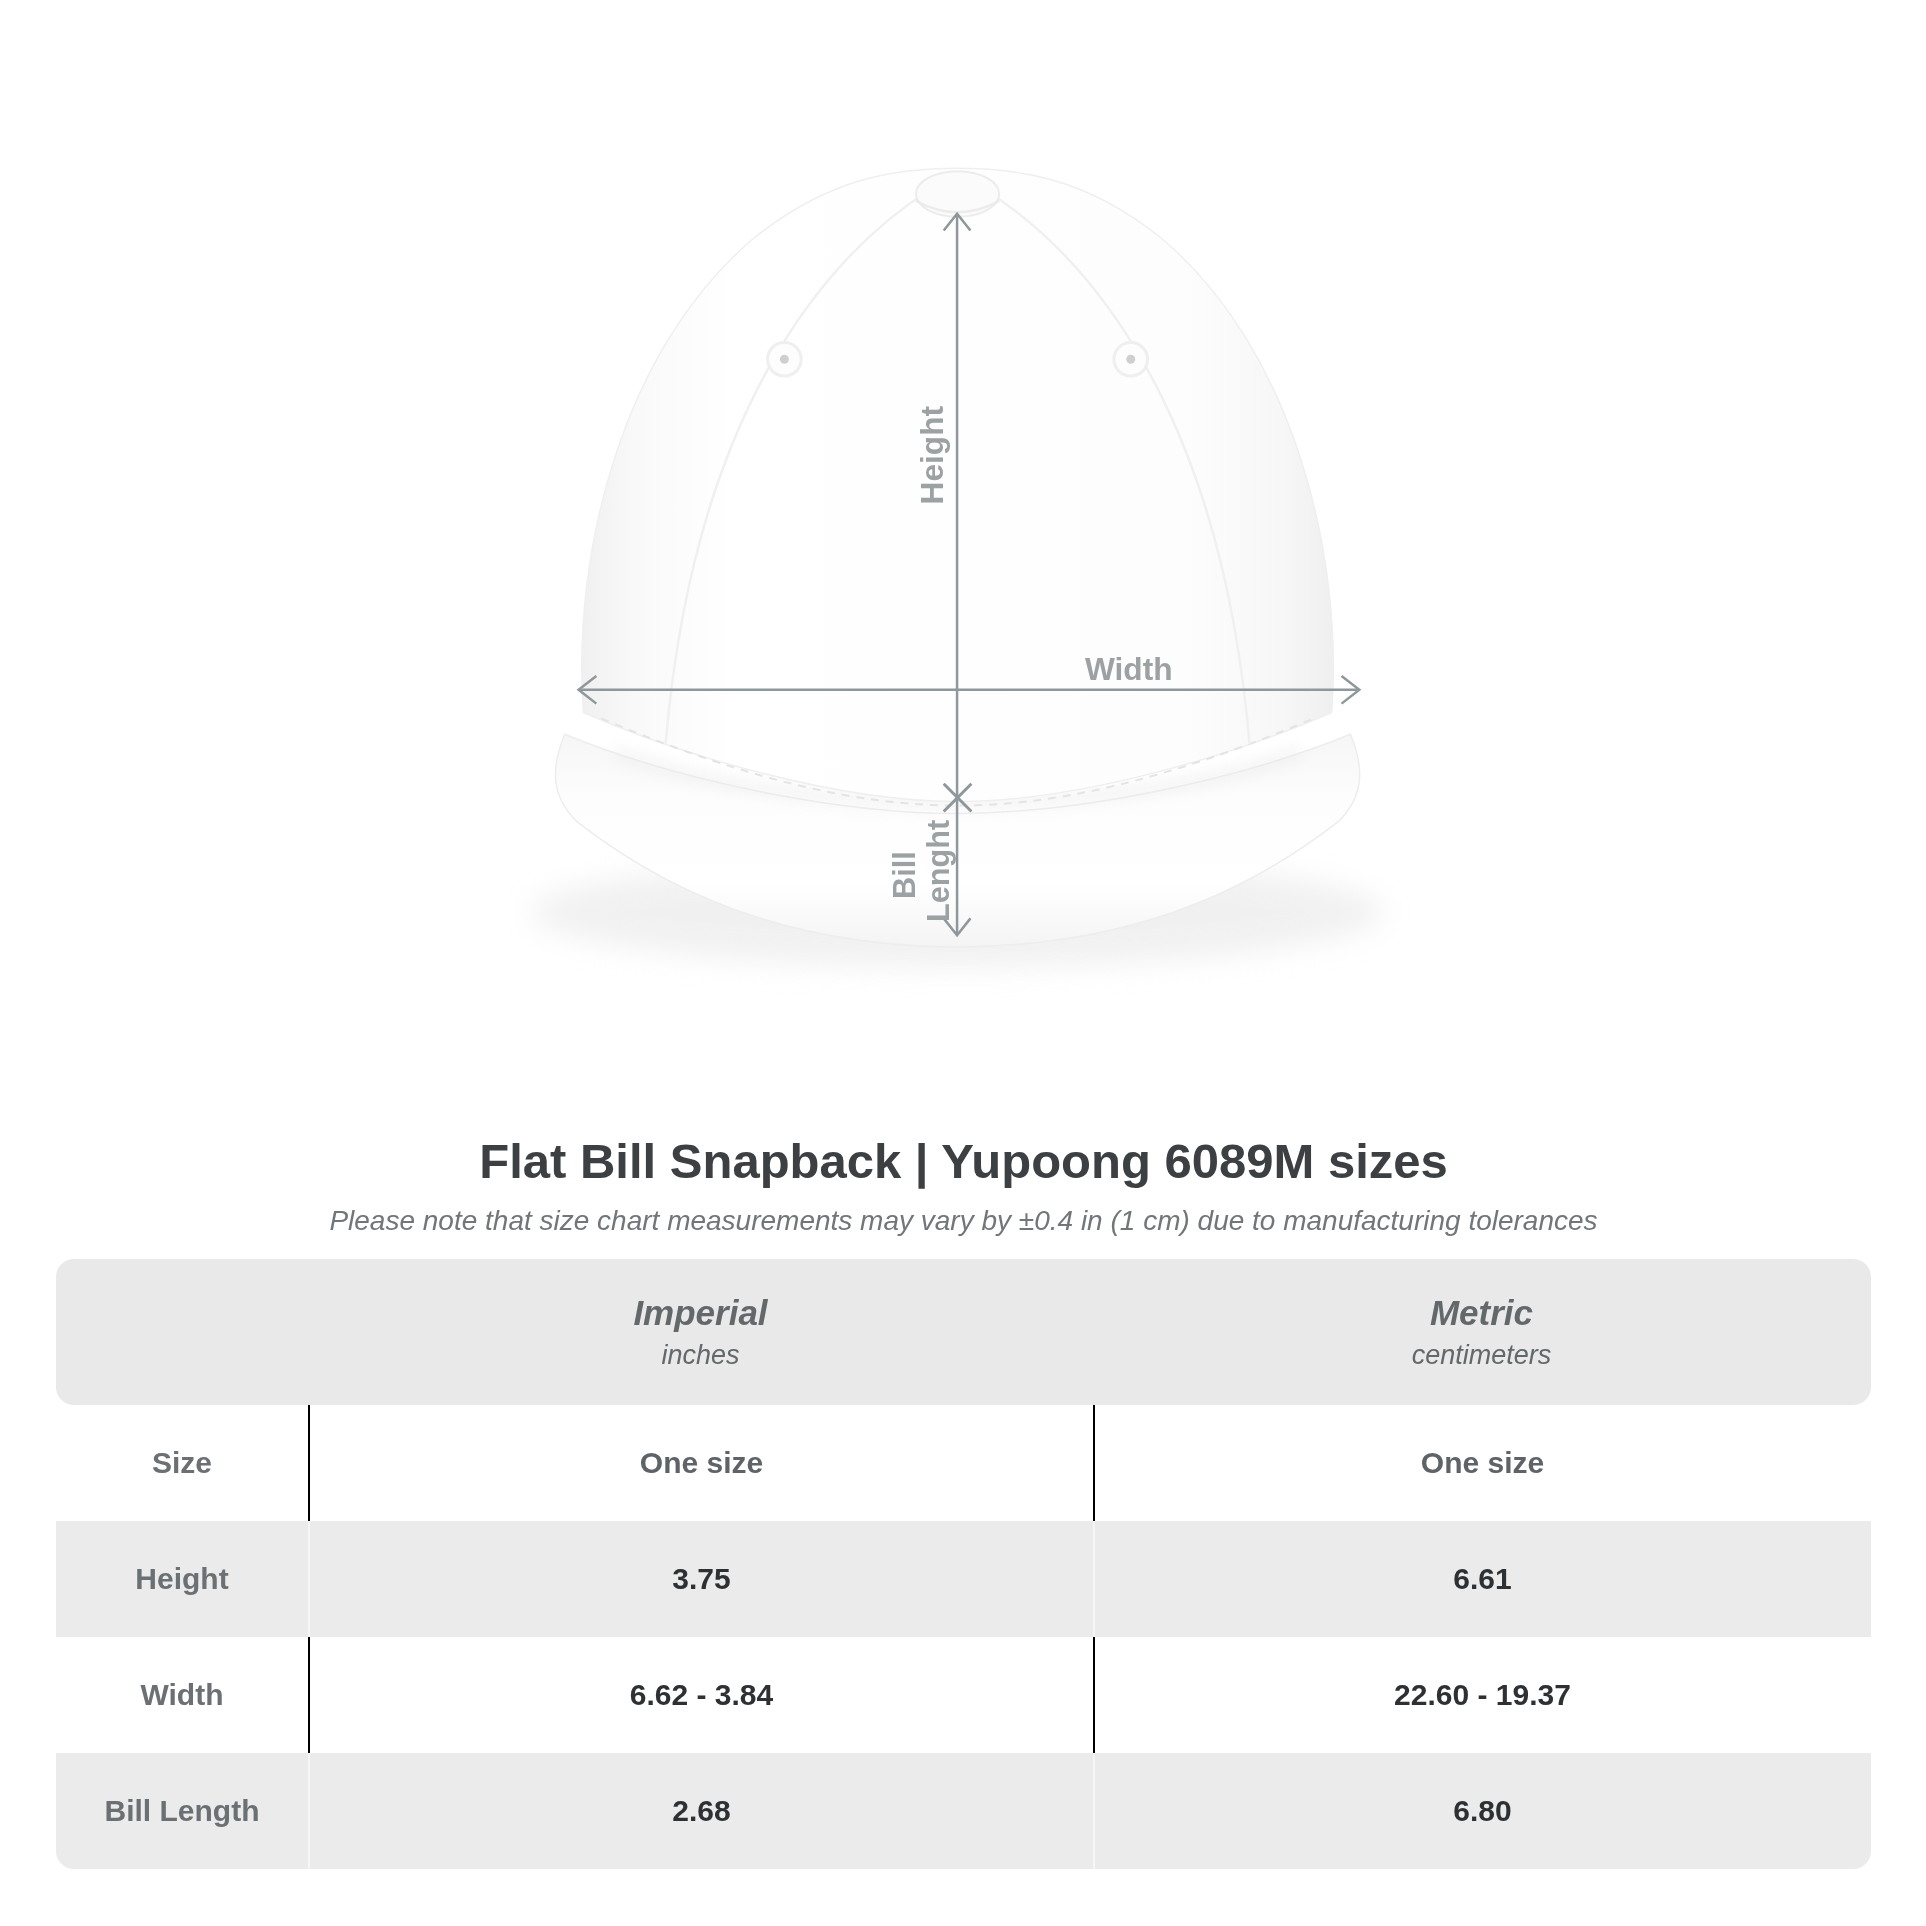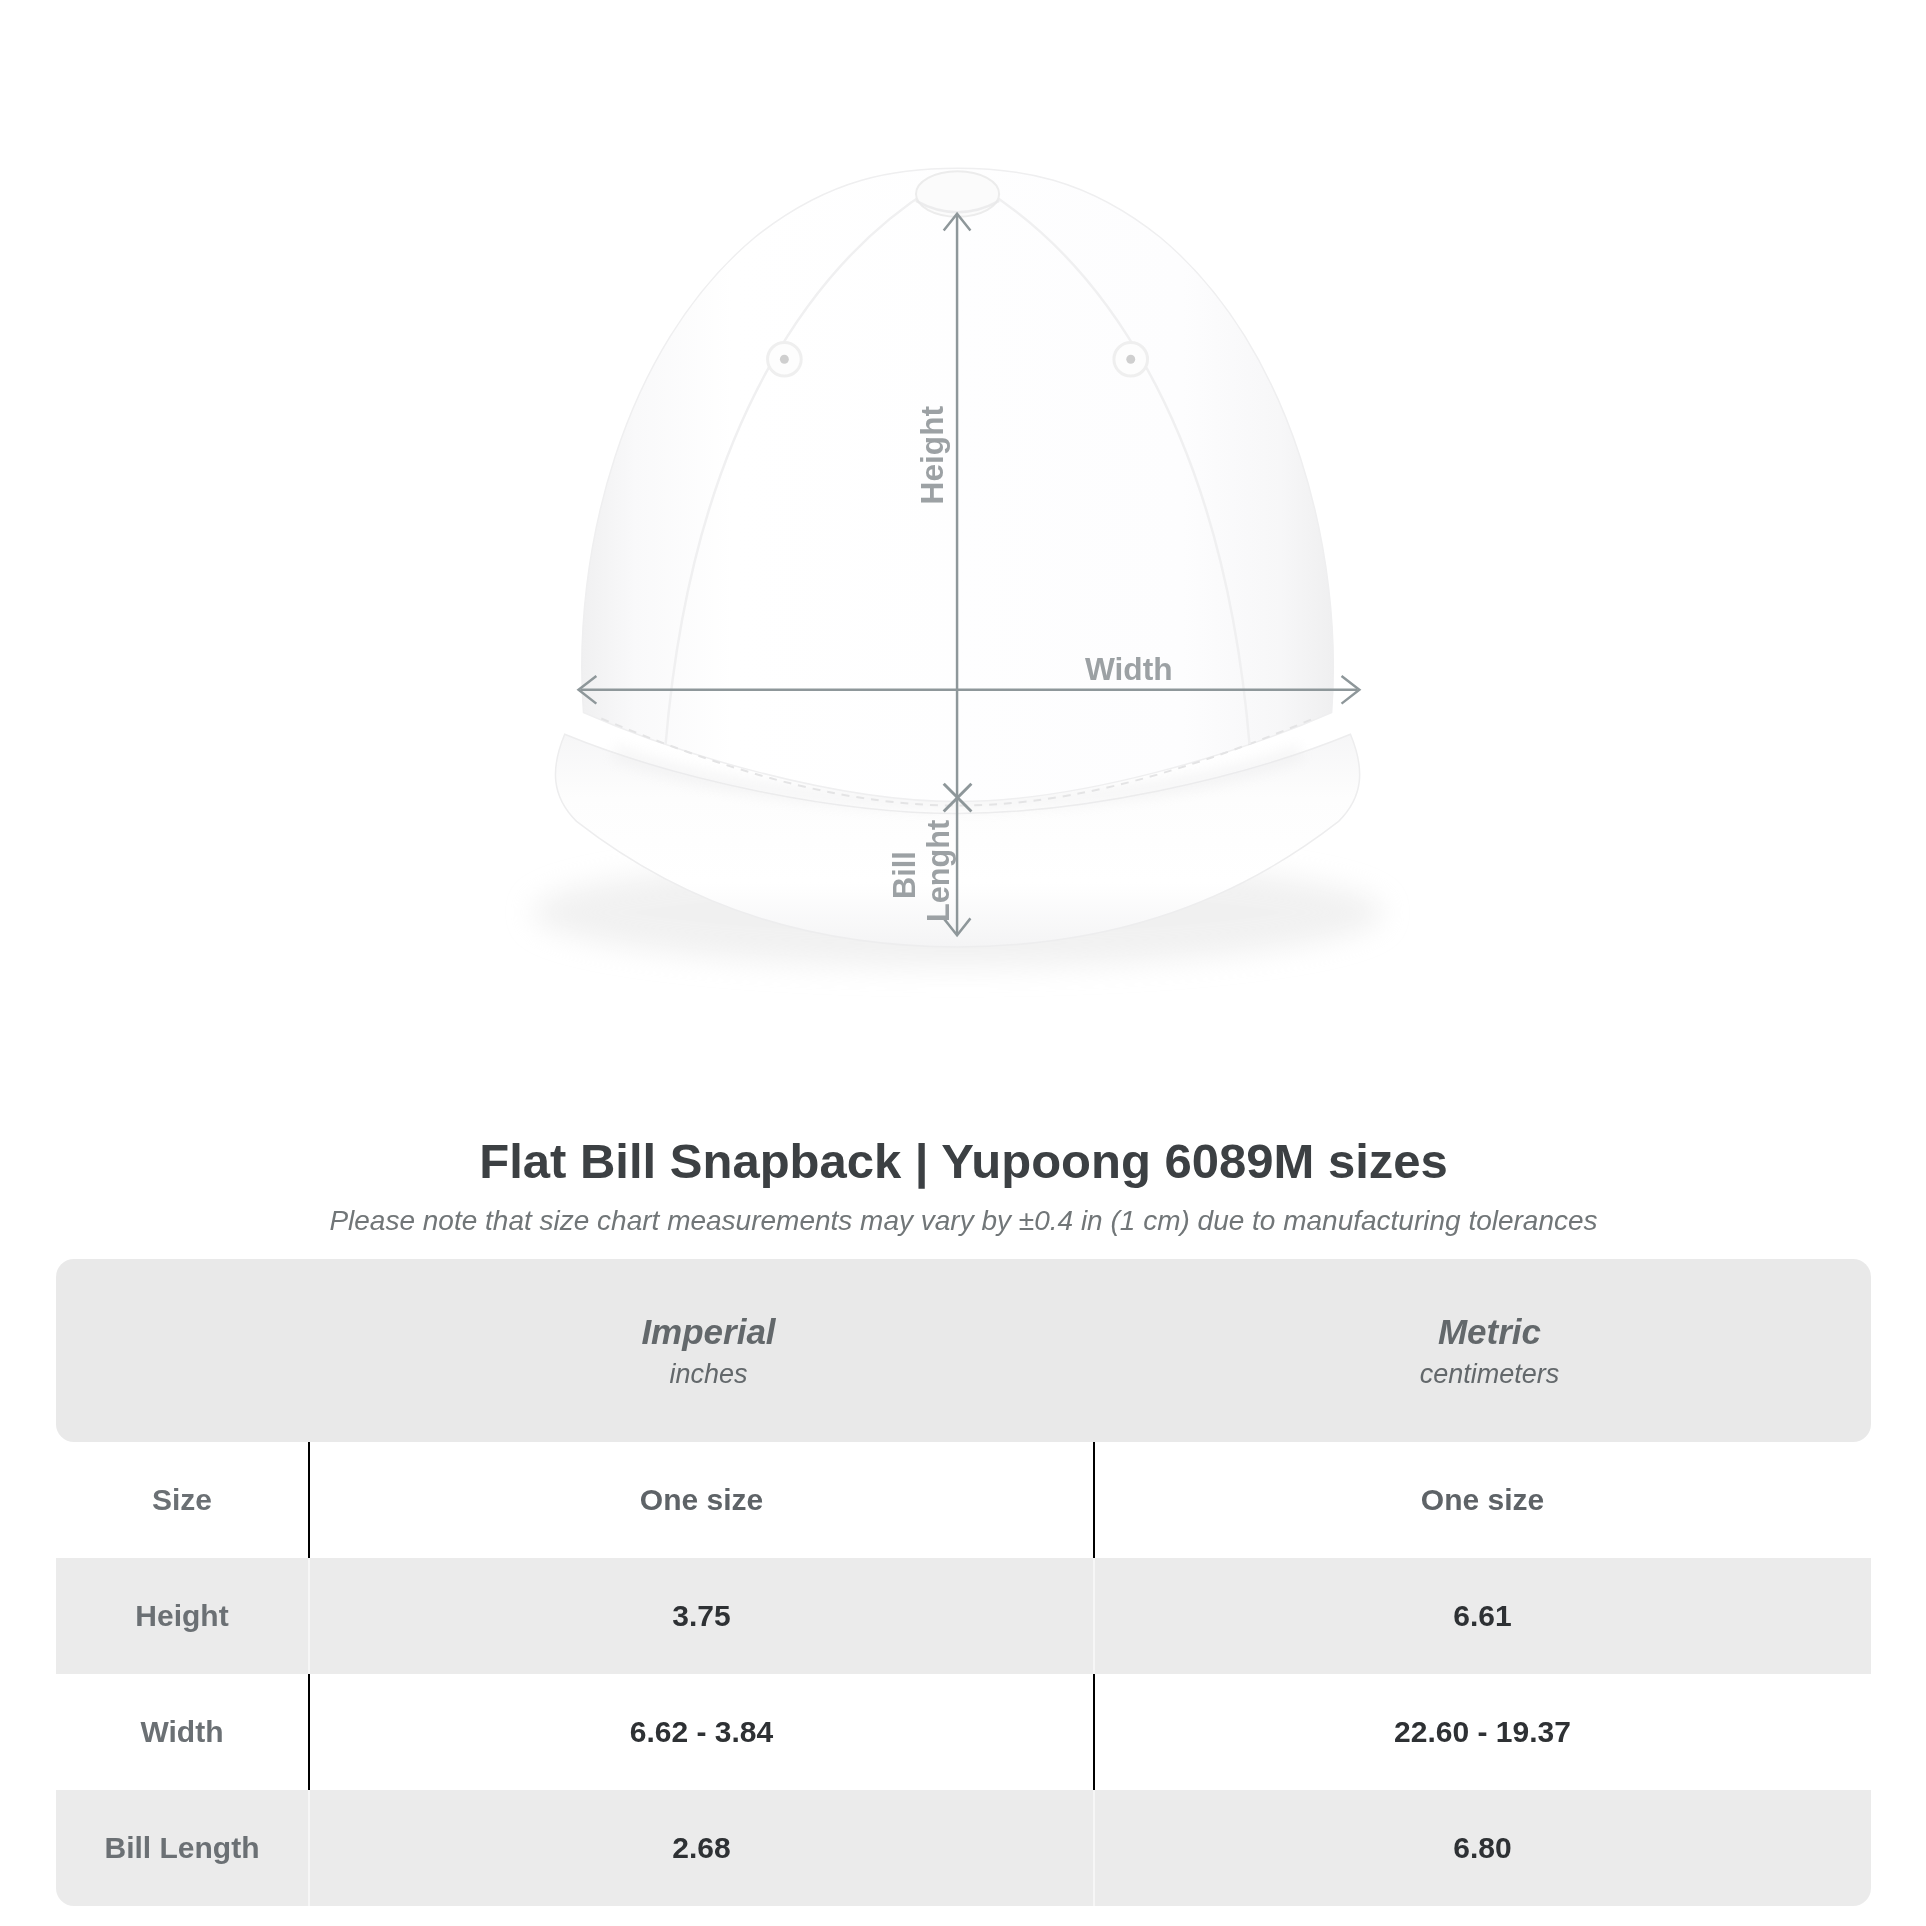--- a/index.html
+++ b/index.html
@@ -17,22 +17,22 @@
   .heading h1 {
     margin:16px; font-size:49px; font-weight:bold; color:#3c4043; letter-spacing:0;
   }
   .heading p {
     margin:12px 0 16px 0; font-size:28px; font-style:italic; color:#717678;text-align:center;
   }
 
   
   .size-table { position:absolute; left:56px; top:1259px; width:1815px; }
   .thead {
-    height:183px; background:#e9e9e9; border-radius:18px;
-    display:grid; grid-template-columns:252px 785px 777px;padding-left:8px;
+    height:146px; background:#e9e9e9; border-radius:18px;
+    display:grid; grid-template-columns:252px 785px 777px;
   }
   .thead .hcell { display:flex; flex-direction:column; align-items:center; justify-content:center; }
   .col-label { font-size:35px; font-weight:bold; font-style:italic; color:#63686b; }
   .col-unit  { font-size:27px; font-style:italic; color:#63686b; margin-top:7px; }
 
   .row {
     height:116px; display:grid; grid-template-columns:252px 785px 777px;
     background:#ffffff;
   }
   .row.alt { background:#ebebeb; }

